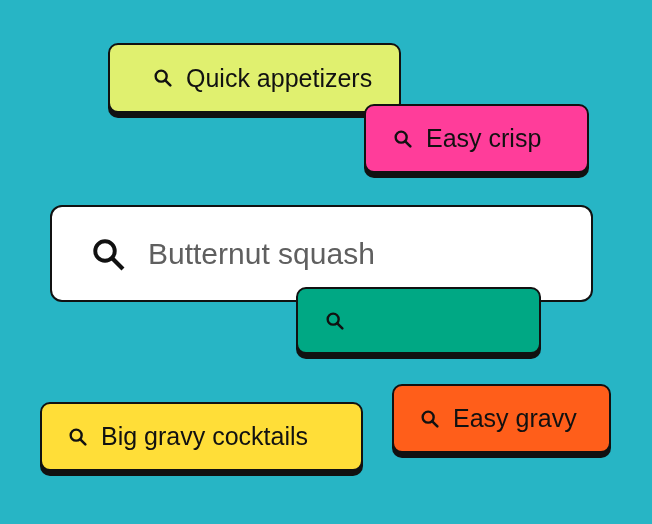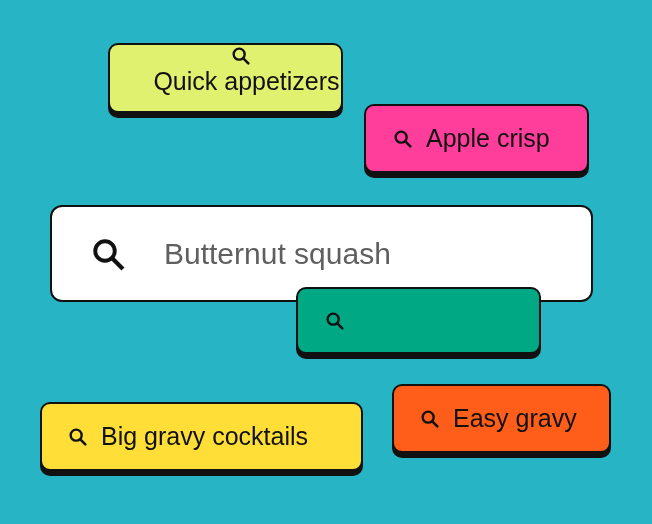--- a/index.html
+++ b/index.html
@@ -32,45 +32,45 @@
       border: 2px solid #111;
       border-radius: 12px;
       display: flex; align-items: center;
       padding-left: 38px;
     }
     .search .icon { width: 36px; height: 36px; margin-right: 22px; }
     .search .icon svg { width: 36px; height: 36px; display: block; }
     .search input {
       border: none; outline: none; background: transparent;
       font-family: "Liberation Sans", "DejaVu Sans", sans-serif;
-      font-size: 30px; color: #5f5f5f; width: 400px; padding: 0; margin-left: 16px;
+      font-size: 30px; color: #5f5f5f; width: 400px; padding: 0;
     }
     .search input::placeholder { color: #5f5f5f; }
   </style>
 </head>
 <body>
 
-<div class="chip" style="left:108px; top:43px; width:235px; height:70px; background:#e0f06f; padding-left:42px;flex-direction:column;">
+<div class="chip" style="left:108px; top:43px; width:293px; height:70px; background:#e0f06f; padding-left:42px;">
   <span class="icon">
     <svg viewBox="0 0 24 24">
         <circle cx="10" cy="10" r="6" fill="none" stroke="#111" stroke-width="2.6"></circle>
         <line x1="14.5" y1="14.5" x2="20" y2="20" stroke="#111" stroke-width="2.8" stroke-linecap="round"></line>
       </svg>
   </span>
   <span>Quick appetizers</span>
 </div>
 
 <div class="chip" style="left:364px; top:104px; width:225px; height:69px; background:#ff3d9a; padding-left:26px;">
   <span class="icon">
     <svg viewBox="0 0 24 24">
         <circle cx="10" cy="10" r="6" fill="none" stroke="#111" stroke-width="2.6"></circle>
         <line x1="14.5" y1="14.5" x2="20" y2="20" stroke="#111" stroke-width="2.8" stroke-linecap="round"></line>
       </svg>
   </span>
-  <span>Apple crisp</span>
+  <span>Easy crisp</span>
 </div>
 
 <div class="search">
   <span class="icon">
     <svg viewBox="0 0 24 24">
         <circle cx="10" cy="10" r="6.5" fill="none" stroke="#111" stroke-width="2.6"></circle>
         <line x1="14.8" y1="14.8" x2="21" y2="21" stroke="#111" stroke-width="2.8" stroke-linecap="square"></line>
       </svg>
   </span>
   <input type="text" placeholder="Butternut squash" style="">

